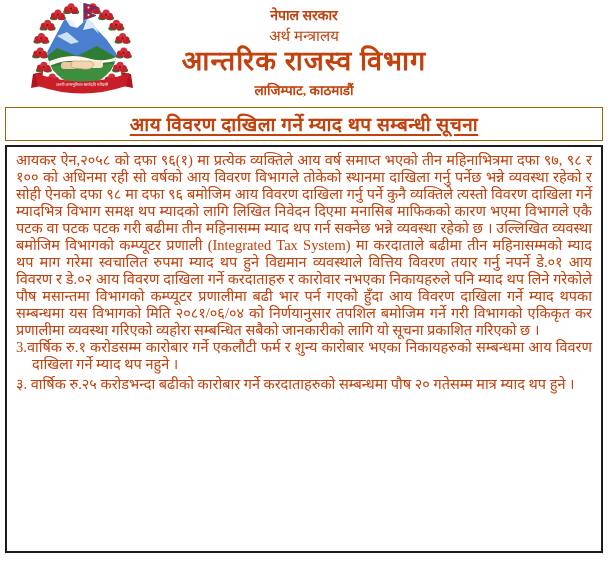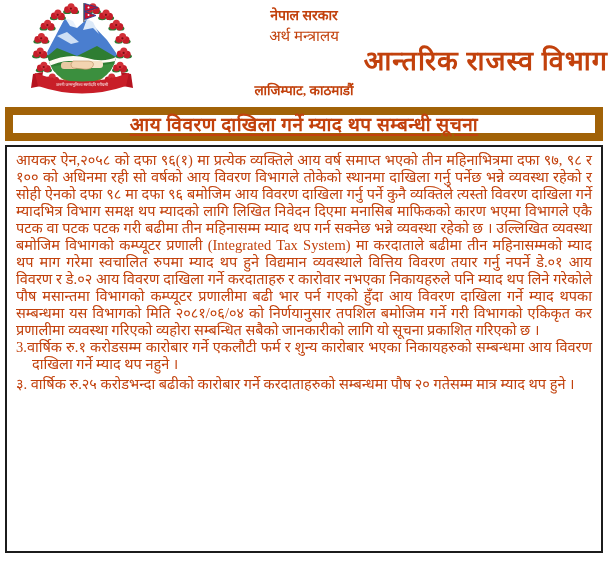--- a/index.html
+++ b/index.html
@@ -8,25 +8,25 @@
   .page {
     position:relative; width:608px; height:565px; margin:0 auto;
     background:#ffffff; overflow:hidden; color:#c2410c;
   }
   .emblem {
     position:absolute; left:27px; top:2px; width:110px; height:100px;
   }
   .hline { position:absolute; left:0; right:0; text-align:center; white-space:nowrap; }
   .gov   { top:5px;  font-size:14px;  font-weight:bold; }
   .min   { top:25px; font-size:15px; }
-  .dept  { top:41px; font-size:27px; font-weight:bold; letter-spacing:1px;text-align:right; }
+  .dept  { top:41px; font-size:27px; font-weight:bold; letter-spacing:1px; }
   .addr  { top:81px; font-size:13.5px; font-weight:bold; }
   .title-box {
     position:absolute; left:5px; top:107px; width:598px; height:34px;
-    border:8px solid #a16207; display:flex; align-items:center; justify-content:center;
+    border:1px solid #a16207; display:flex; align-items:center; justify-content:center;
   }
   .title-box span {
     font-size:19px; font-weight:bold;
     text-decoration:underline; text-underline-offset:3px; text-decoration-thickness:1.5px;
     letter-spacing:0.5px;
   }
   .body-box {
     position:absolute; left:5px; top:145px; width:598px; height:408px;
     border:2px solid #1c1c1c; padding:5px 9px 0 9px;
     font-size:14.5px; line-height:17px;

